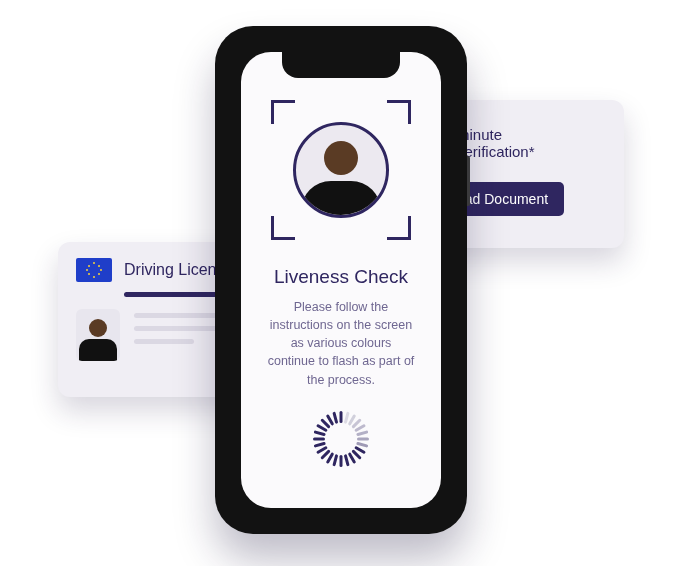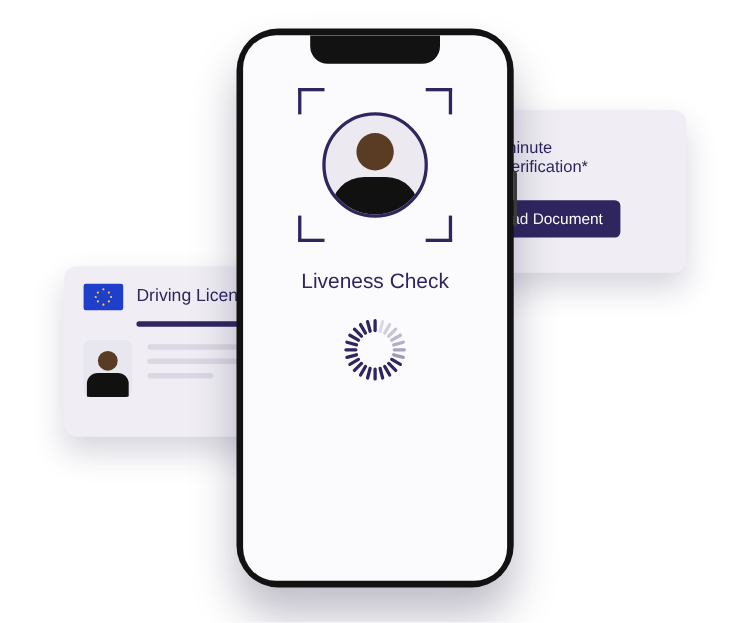--- a/index.html
+++ b/index.html
@@ -157,21 +157,21 @@
   
   .phone {
     position:absolute;
     left: 50%;
     top: 26px;
     transform: translateX(-50%);
     width: 252px;
     height: 508px;
     background: #121212;
     border-radius: 38px;
-    padding: 6px;
+    padding: 26px;
     box-shadow: 0 26px 40px rgba(30,20,60,0.28);
     z-index: 2;
   }
   .phone::before, .phone::after {
     content:"";
     position:absolute;
     background:#3A3A3C;
   }
   .phone::before { width:3px; height:50px; right:-3px; top:130px; border-radius:0 2px 2px 0; }
   .screen {
@@ -325,20 +325,21 @@
         <div class="corner tr"></div>
         <div class="corner bl"></div>
         <div class="corner br"></div>
         <div class="face-circle">
           <div class="head"></div>
           <div class="body"></div>
         </div>
       </div>
 
       <div class="screen-title">Liveness Check</div>
+      <div class="screen-desc">Please follow the instructions on the screen as various colours continue to flash as part of the process.</div>
 
       <div class="spinner" id="spinner">
           <div class="tick" style="transform: translate(-50%, -28px) rotate(0deg); opacity: 1;"></div>
           <div class="tick" style="transform: translate(-50%, -28px) rotate(15deg); opacity: 0.15;"></div>
           <div class="tick" style="transform: translate(-50%, -28px) rotate(30deg); opacity: 0.2;"></div>
           <div class="tick" style="transform: translate(-50%, -28px) rotate(45deg); opacity: 0.25;"></div>
           <div class="tick" style="transform: translate(-50%, -28px) rotate(60deg); opacity: 0.3;"></div>
           <div class="tick" style="transform: translate(-50%, -28px) rotate(75deg); opacity: 0.35;"></div>
           <div class="tick" style="transform: translate(-50%, -28px) rotate(90deg); opacity: 0.4;"></div>
           <div class="tick" style="transform: translate(-50%, -28px) rotate(105deg); opacity: 0.45;"></div>

